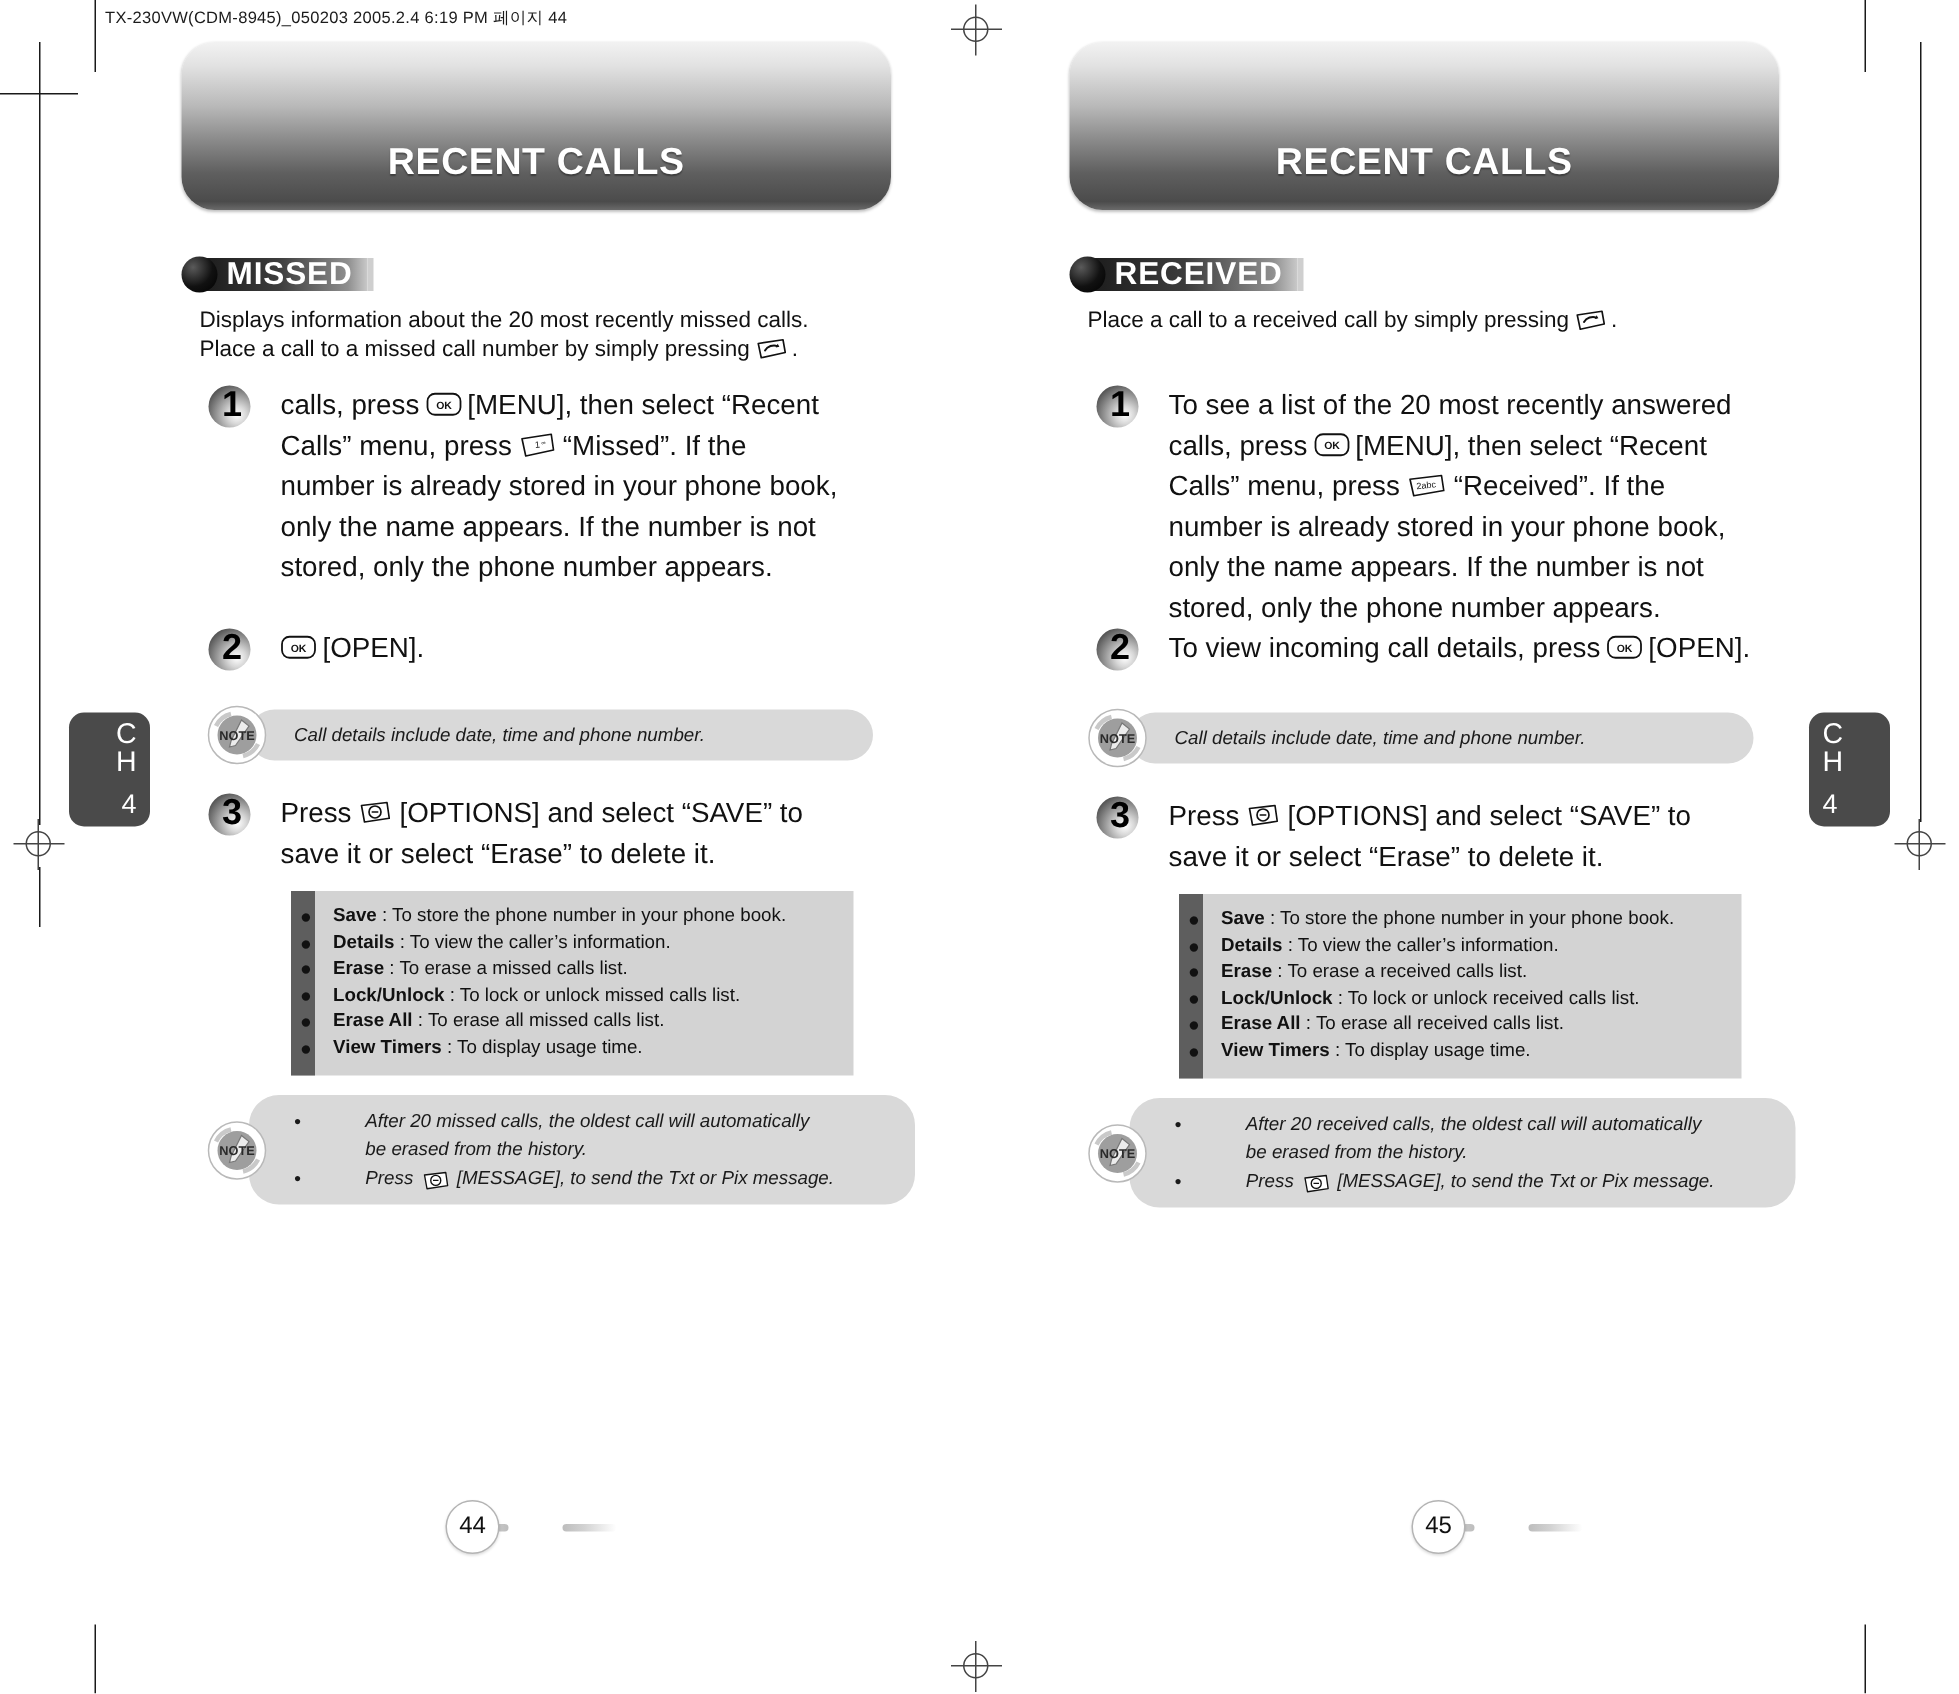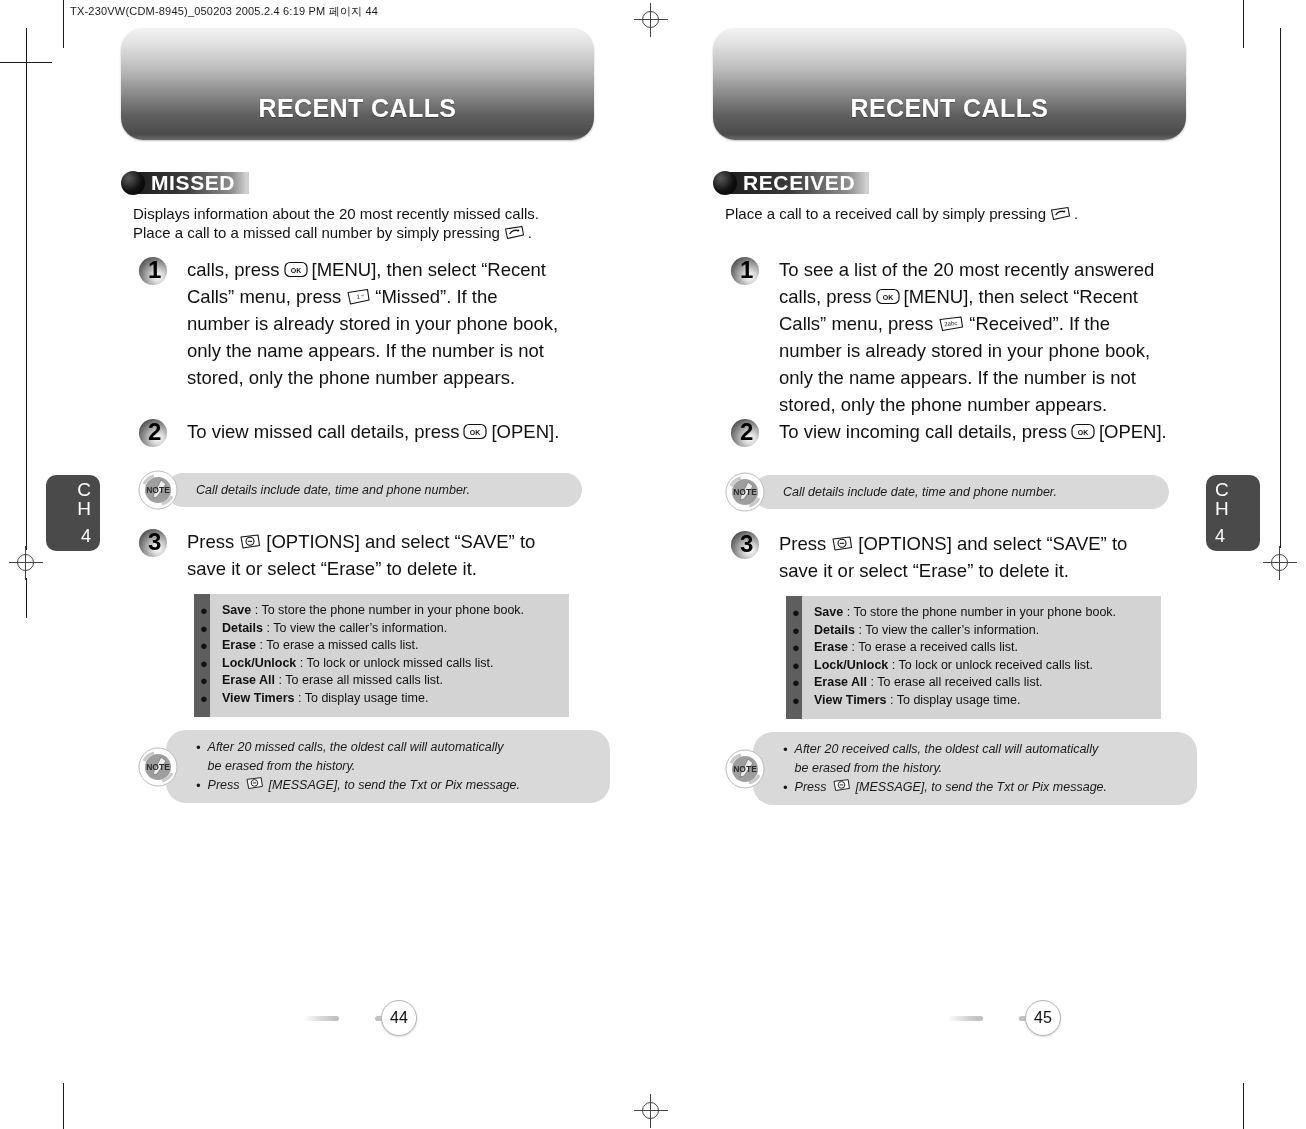--- a/index.html
+++ b/index.html
@@ -94,21 +94,21 @@
   .note-body{
     margin-left:-12px;background:#d9d9d9;border-radius:20px;
     padding:8px 26px 8px 30px;
     font-style:italic;font-size:12.5px;line-height:19px;color:#1a1a1a;
     min-height:20px;display:flex;flex-direction:column;justify-content:center;
   }
   .note-body.single{padding-top:7px;padding-bottom:7px;}
   .note-li{display:flex;align-items:flex-start;gap:7px;}
   .note-li .bul{font-size:13px;line-height:19px;}
   .note-li .txt{display:block;}
-  .note-li .txt .ln{display:flex;align-items:flex-start;gap:4px;white-space:nowrap;}
+  .note-li .txt .ln{display:flex;align-items:flex-end;gap:4px;white-space:nowrap;margin-left:36px;}
 
   
   .optbox{position:absolute;display:flex;background:#d3d3d3;}
   .optbox .bar{width:16px;background:#5e5e5e;flex:0 0 auto;}
   .optbox .inner{padding:8px 14px 10px 12px;}
   .opt-row{display:flex;align-items:center;font-size:12.5px;line-height:17.5px;color:#111;}
   .opt-row .dot{
     color:#111;font-size:13px;line-height:17.5px;margin-left:-22px;width:22px;
   }
   .opt-row b{font-weight:bold;}
@@ -121,21 +121,21 @@
     font-size:19px;line-height:19px;
   }
   .chtab .ch{letter-spacing:0;}
   .chtab .no{margin-top:9px;font-size:18px;}
   .chtab.left{left:46px;align-items:flex-end;padding-right:9px;box-sizing:border-box;}
   .chtab.right{left:1206px;align-items:flex-start;padding-left:9px;box-sizing:border-box;}
 
   
   .pgnum{
     position:absolute;bottom:93px;width:120px;height:36px;
-    display:flex;align-items:center;justify-content:flex-end;
+    display:flex;align-items:center;justify-content:flex-start;
   }
   .pgnum .wingL,.pgnum .wingR{
     position:absolute;top:16px;width:36px;height:5px;
     background:linear-gradient(to right,rgba(0,0,0,0) 0%,#d2d2d2 60%,#bdbdbd 100%);
     border-radius:3px;
   }
   .pgnum .wingL{left:6px;}
   .pgnum .wingR{right:6px;transform:scaleX(-1);}
   .pgnum .circ{
     position:relative;z-index:2;width:34px;height:34px;border-radius:50%;
@@ -247,21 +247,20 @@
     </div>
   </div>
 
   <div class="step" style="left:139px;top:418px;">
     <div class="step-badge">
       <div class="ball"></div>
       <div class="num">2</div>
     </div>
     <div class="step-text">
       <div class="ln">
-        <span>To view missed call details, press</span>
         <span class="key">
           <svg width="24" height="17" viewBox="0 0 24 17">
             <rect x="1" y="1.5" width="22" height="14" rx="5" ry="5" fill="#fff" stroke="#111" stroke-width="1.2"></rect>
             <text x="12" y="11.6" font-family="Liberation Sans, sans-serif" font-size="7" font-weight="bold" fill="#111" text-anchor="middle">OK</text>
           </svg>
         </span>
         <span>[OPEN].</span>
       </div>
     </div>
   </div>

